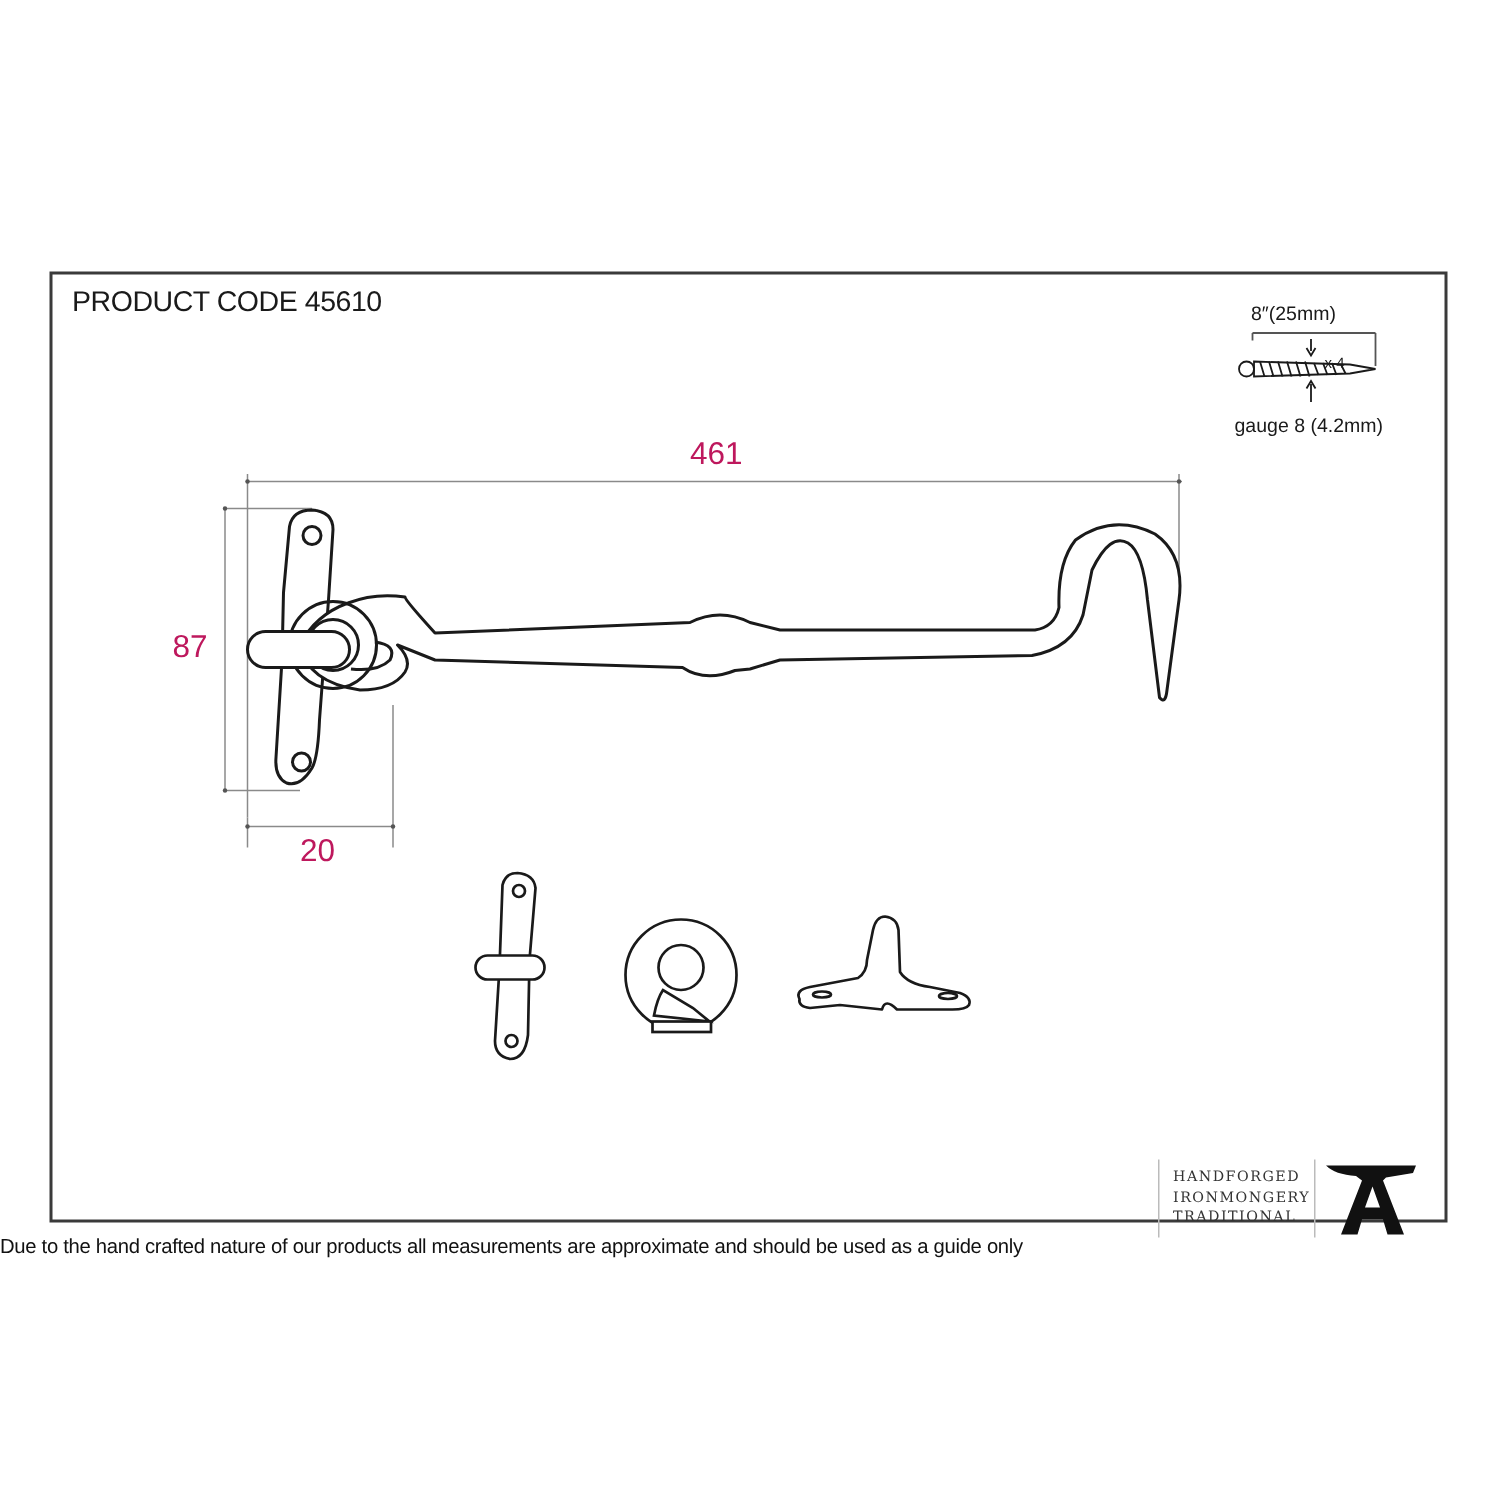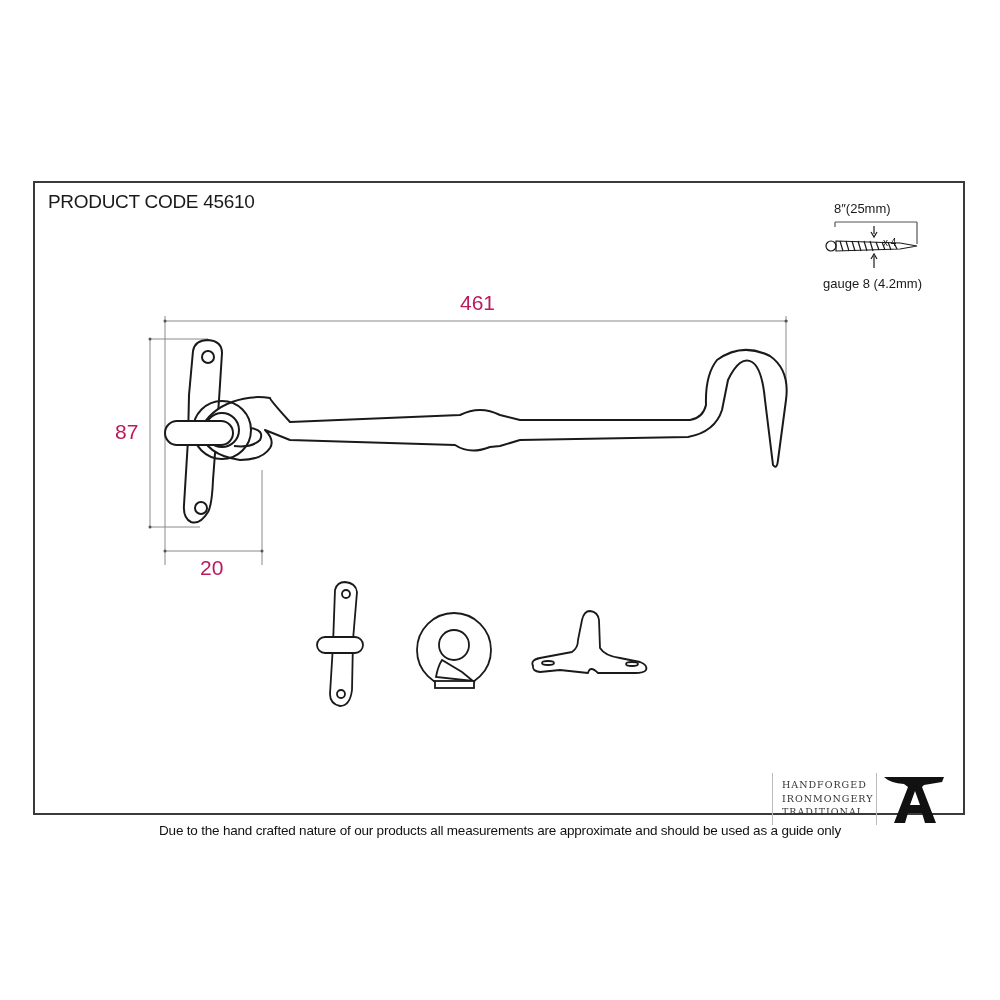--- a/index.html
+++ b/index.html
@@ -8,21 +8,21 @@
   .product-code { position: absolute; left: 48px; top: 191px; font-size: 19px; letter-spacing: -0.3px; color: #1a1a1a; }
   .dim-text { position: absolute; font-size: 21px; color: #be185d; text-align: center; }
   .screw-len { position: absolute; left: 834px; top: 201px; font-size: 13px; }
   .screw-qty { position: absolute; left: 883px; top: 237px; font-size: 10px; text-align: right; }
   .screw-gauge { position: absolute; left: 823px; top: 276px; font-size: 13px; }
   .brand { position: absolute; left: 772px; top: 773px; width: 180px; height: 52px; }
   .brand-divider-l { position: absolute; left: 0; top: 0; width: 1px; height: 52px; background: #bbb; }
   .brand-divider-r { position: absolute; left: 104px; top: 0; width: 1px; height: 52px; background: #bbb; }
   .brand-text { position: absolute; left: 10px; top: 5px; font-family: "DejaVu Serif", "Liberation Serif", serif; font-size: 9.5px; letter-spacing: 1px; line-height: 13.5px; color: #333; }
   .brand-logo { position: absolute; left: 110px; top: 0; }
-  .disclaimer { position: absolute; left: 0; width: 1000px; top: 823px; text-align: center; font-size: 13.5px; letter-spacing: -0.2px; color: #111; }
+  .disclaimer { position: absolute; left: 0; width: 1000px; top: 823px; font-size: 13.5px; letter-spacing: -0.2px; color: #111; }
   svg.drawing { position: absolute; left: 0; top: 0; }
 </style>
 </head>
 <body>
 
 <div class="frame"></div>
 
 <div class="product-code">PRODUCT CODE 45610</div>
 
 <svg class="drawing" width="1000" height="1000" viewBox="0 0 1000 1000">

